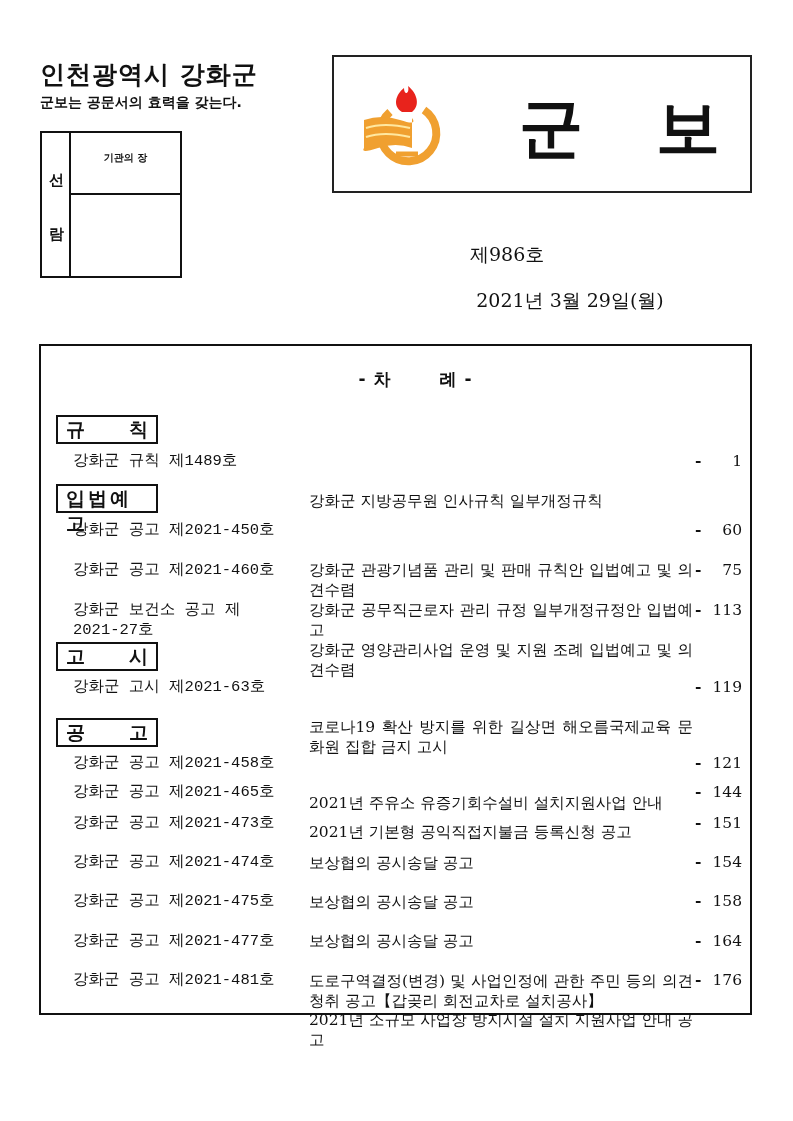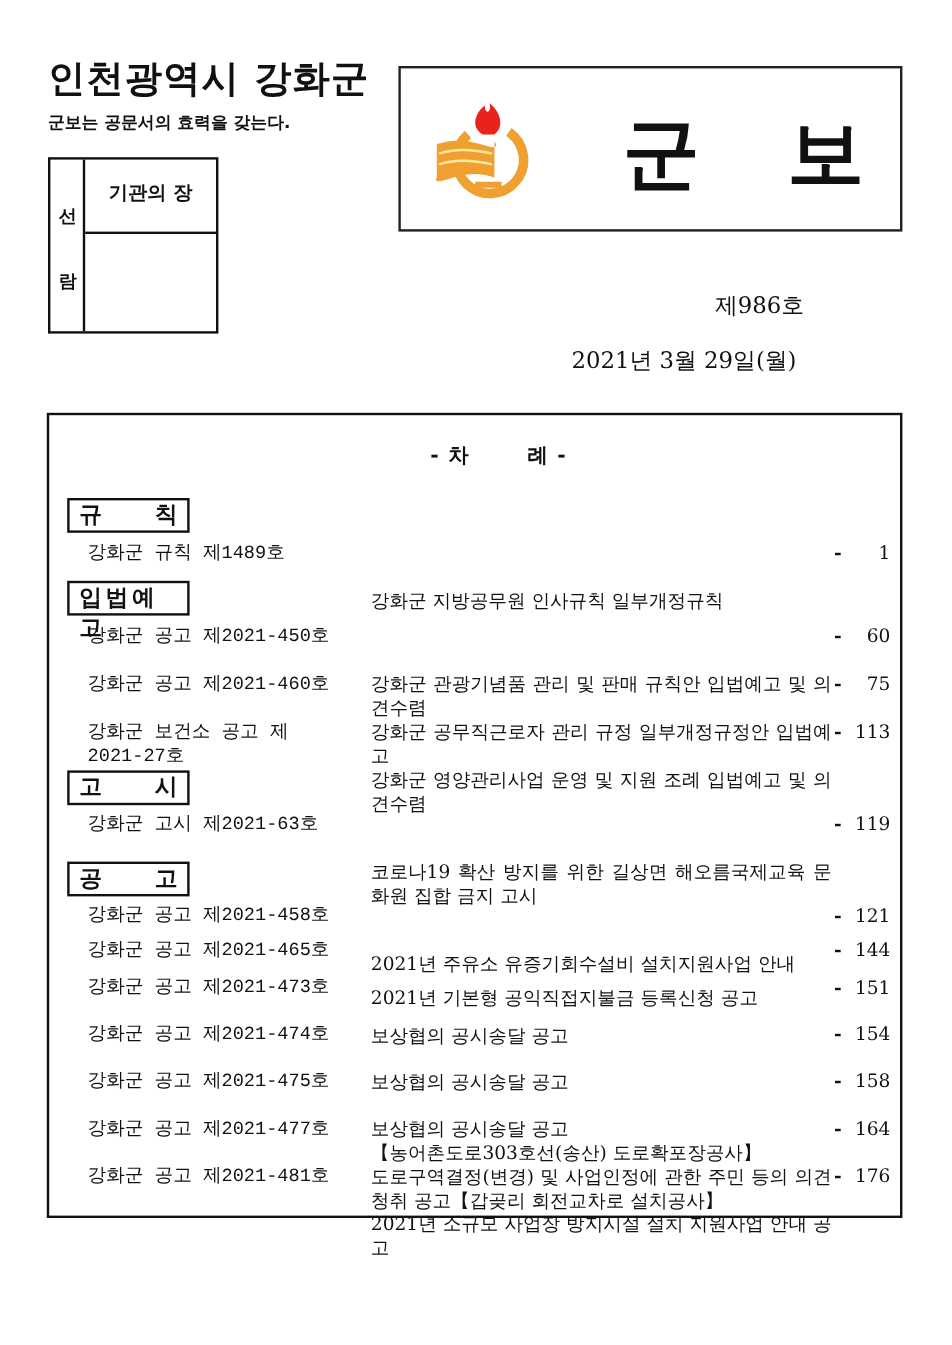--- a/index.html
+++ b/index.html
@@ -1,34 +1,34 @@
 <!DOCTYPE html>
 <html><head>
   <meta charset="utf-8">
   <style>
     html, body { margin:0; padding:0; background:#ffffff; }
     body { width:793px; height:1121px; position:relative; overflow:hidden; color:#111; font-family:"DejaVu Serif", "Liberation Serif", serif; }
     .abs { position:absolute; }
     .gothic { font-family:"DejaVu Sans", "Liberation Sans", sans-serif; }
 
-    #org-title { left:40px; top:45px; font-size:31px; font-weight:bold; letter-spacing:1px;text-align:right; }
+    #org-title { left:40px; top:58px; font-size:25px; font-weight:bold; letter-spacing:1px;text-align:right; }
     #org-sub { left:40px; top:94px; font-size:14px; font-weight:bold; }
 
     #approval-box { left:40px; top:131px; width:142px; height:147px; border:2px solid #111; box-sizing:border-box; }
     #approval-box .col-left { position:absolute; left:0; top:0; width:29px; height:100%; border-right:2px solid #111; box-sizing:border-box; }
     #approval-box .c1 { position:absolute; left:0; width:29px; text-align:center; top:38px; font-size:15px; font-weight:bold; }
     #approval-box .c2 { position:absolute; left:0; width:29px; text-align:center; top:92px; font-size:15px; font-weight:bold; }
-    #approval-box .head-cell { position:absolute; left:29px; top:0; right:0; height:62px; border-bottom:2px solid #111; box-sizing:border-box; text-align:center; padding-top:18px; font-size:16px; font-weight:bold; }
+    #approval-box .head-cell { position:absolute; left:29px; top:0; right:0; height:62px; border-bottom:2px solid #111; box-sizing:border-box; text-align:center; padding-top:18px; font-size:10px; font-weight:bold; }
 
     #masthead { left:332px; top:55px; width:420px; height:138px; border:2px solid #222; box-sizing:border-box; }
     #masthead .logo { position:absolute; left:22px; top:25px; width:90px; height:88px; }
     #masthead .title-a { position:absolute; left:185px; top:28px; font-size:64px; font-weight:bold; }
     #masthead .title-b { position:absolute; left:322px; top:28px; font-size:64px; font-weight:bold; }
 
-    #issue-no { left:470px; top:242px; width:200px; text-align:right; font-size:19px; }
+    #issue-no { left:470px; top:242px; width:200px; text-align:left; font-size:19px; }
     #issue-date { left:450px; top:288px; width:240px; text-align:center; font-size:19px; }
 
     #toc { left:39px; top:344px; width:713px; height:671px; border:2px solid #111; box-sizing:border-box; }
     #toc-title { position:absolute; left:0; right:0; top:22px; text-align:center; font-size:17px; font-weight:bold; letter-spacing:1px;padding-left:40px; }
     #toc-title .sp { display:inline-block; width:48px; }
 
     .sec { position:absolute; left:15px; width:102px; height:29px; border:2px solid #111; box-sizing:border-box; font-size:19px; font-weight:bold; line-height:25px; padding:0 8px; display:flex; justify-content:space-between; }
     .sec.tight { justify-content:flex-start; letter-spacing:3px; }
 
     .row { position:absolute; left:32px; right:8px; font-size:15.5px; line-height:20px; }
@@ -138,21 +138,21 @@
     <span class="page">151</span>
   </div>
   <div class="row" style="top:506px;">
     <span class="ref">강화군 공고 제2021-474호</span>
     <span class="desc"><span>보상협의 공시송달 공고</span><br></span>
     <span class="dash">-</span>
     <span class="page">154</span>
   </div>
   <div class="row" style="top:545px;">
     <span class="ref">강화군 공고 제2021-475호</span>
-    <span class="desc"><span>보상협의 공시송달 공고</span><br><span>【농어촌도로303호선(송산) 도로확포장공사】</span></span>
+    <span class="desc"><span>보상협의 공시송달 공고</span><br></span>
     <span class="dash">-</span>
     <span class="page">158</span>
   </div>
   <div class="row" style="top:585px;">
     <span class="ref">강화군 공고 제2021-477호</span>
     <span class="desc">도로구역결정(변경) 및 사업인정에 관한 주민 등의 의견 청취 공고【갑곶리 회전교차로 설치공사】</span>
     <span class="dash">-</span>
     <span class="page">164</span>
   </div>
   <div class="row" style="top:624px;">

